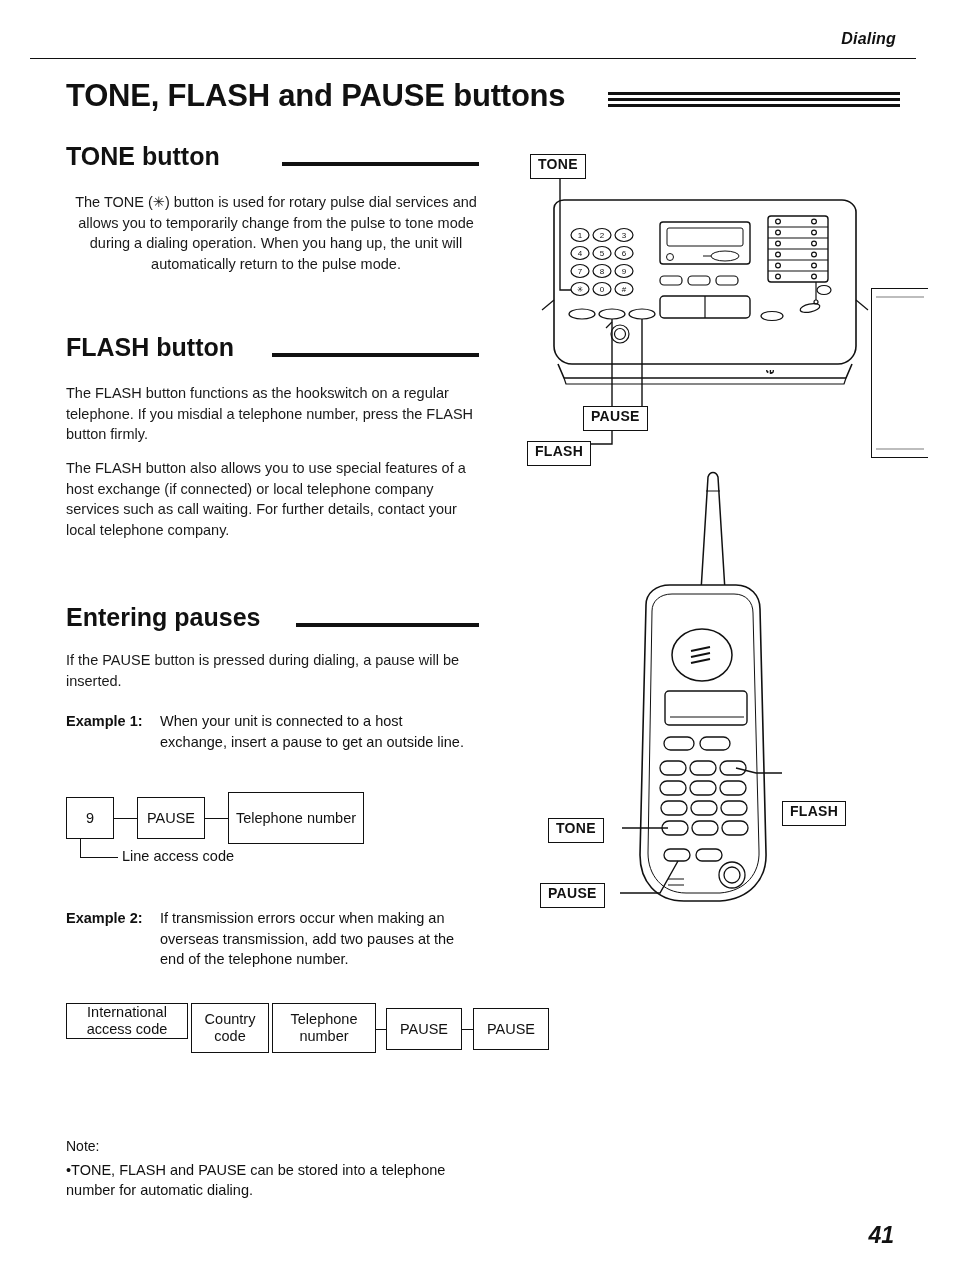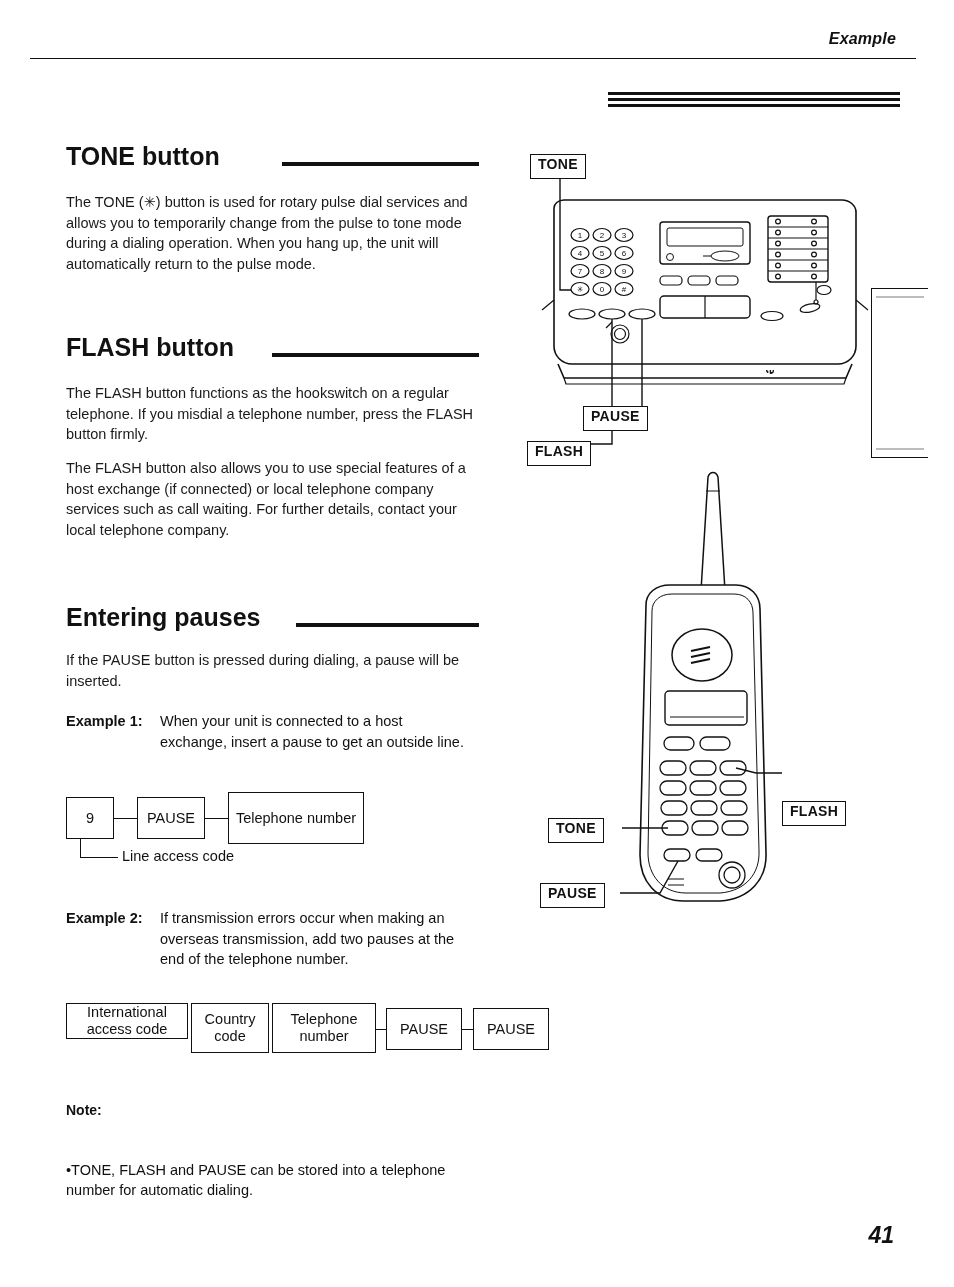--- a/index.html
+++ b/index.html
@@ -110,21 +110,22 @@
   }
   .callout-text {
     position: absolute;
     font-size: 14.5px;
   }
 
   
   .note-head {
     position: absolute;
     font-size: 14px;
-    font-weight: bold;
+    font-weight: normal;
+    margin-top: 36px;
   }
   .note-body {
     position: absolute;
     font-size: 14.5px;
     line-height: 20px;
     width: 420px;
   }
 
   
   .page-num {
@@ -176,32 +177,33 @@
   
   .illus { position: absolute; }
 
   svg { display:block; }
 </style>
 </head>
 <body>
 
 <div class="page">
 
-  <div class="running-head">Example</div>
+  <div class="running-head">Dialing</div>
   <div class="head-rule"></div>
 
+  <div class="page-title">TONE, FLASH and PAUSE buttons</div>
   <div class="title-rules">
     <div></div>
     <div></div>
     <div></div>
   </div>
 
   <div class="sec-head" style="left:66px; top:142px;">TONE button</div>
   <div class="sec-rule" style="left:282px; top:162px; width:197px;"></div>
-  <div class="body-text" style="left:66px; top:192px; width:420px;">The TONE (✳) button is used for rotary pulse dial services and allows you to temporarily change from the pulse to tone mode during a dialing operation. When you hang up, the unit will automatically return to the pulse mode.</div>
+  <div class="body-text" style="left:66px; top:192px; width:420px;text-align:center;">The TONE (✳) button is used for rotary pulse dial services and allows you to temporarily change from the pulse to tone mode during a dialing operation. When you hang up, the unit will automatically return to the pulse mode.</div>
 
   <div class="sec-head" style="left:66px; top:333px;">FLASH button</div>
   <div class="sec-rule" style="left:272px; top:353px; width:207px;"></div>
   <div class="body-text" style="left:66px; top:383px; width:412px;">The FLASH button functions as the hookswitch on a regular telephone. If you misdial a telephone number, press the FLASH button firmly.</div>
   <div class="body-text" style="left:66px; top:458px; width:420px;">The FLASH button also allows you to use special features of a host exchange (if connected) or local telephone company services such as call waiting. For further details, contact your local telephone company.</div>
 
   <div class="sec-head" style="left:66px; top:603px;">Entering pauses</div>
   <div class="sec-rule" style="left:296px; top:623px; width:183px;"></div>
   <div class="body-text" style="left:66px; top:650px; width:400px;">If the PAUSE button is pressed during dialing, a pause will be inserted.</div>
 

